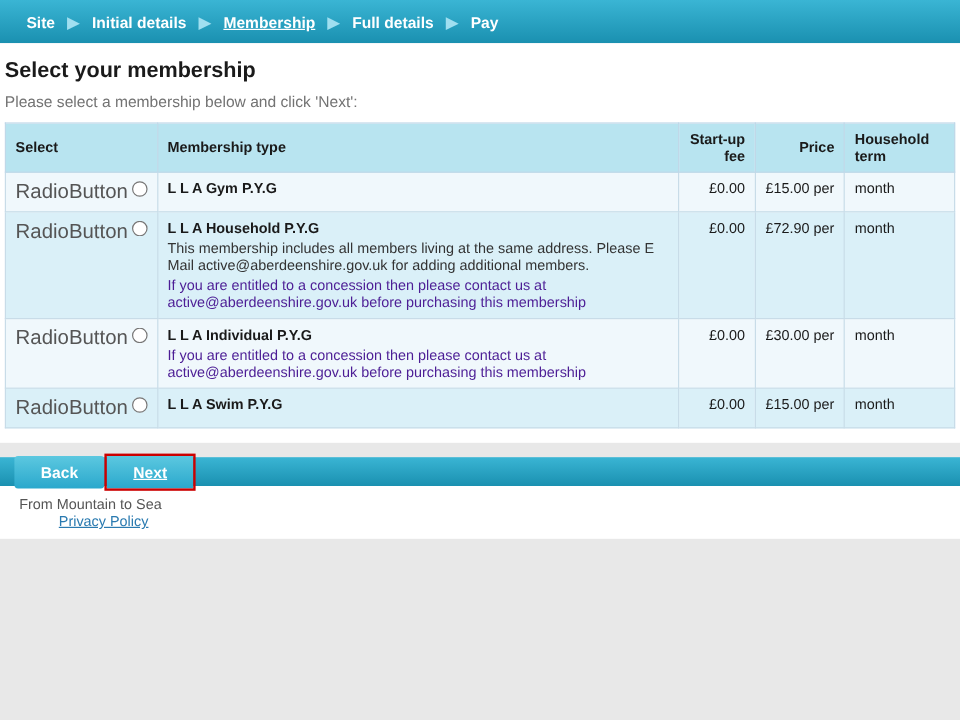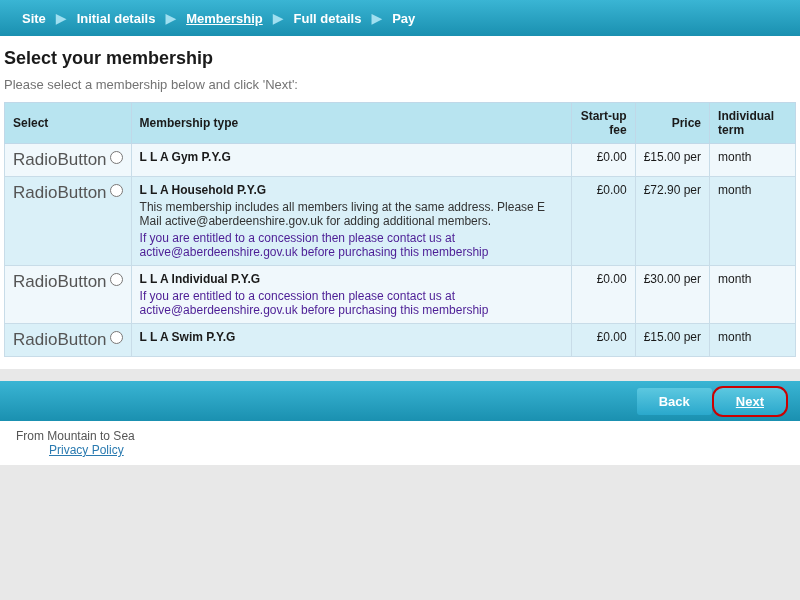--- a/index.html
+++ b/index.html
@@ -143,25 +143,25 @@
 
     .price-cell {
       white-space: nowrap;
       font-size: 12px;
     }
 
     
     .bottom-bar {
       background: linear-gradient(to bottom, #3ab5d4, #1a90b0);
       display: flex;
-      justify-content: flex-end;
+      justify-content: flex-start;
       align-items: center;
       padding: 6px 12px;
       margin-top: 12px;
-      height: 40px;
+      height: 24px;
     }
 
     .btn-back {
       background: linear-gradient(to bottom, #5cc8e0, #2aa8cc);
       color: white;
       border: none;
       padding: 6px 22px;
       font-size: 13px;
       font-weight: bold;
       cursor: pointer;
@@ -169,21 +169,21 @@
     }
 
     .btn-next {
       background: linear-gradient(to bottom, #5cc8e0, #2aa8cc);
       color: white;
       border: 2px solid #cc0000;
       padding: 6px 22px;
       font-size: 13px;
       font-weight: bold;
       cursor: pointer;
-      border-radius: 11px;
+      border-radius: 0;
       text-decoration: underline;
     }
 
     .footer {
       padding: 8px 16px;
       background: white;
     }
 
     .footer-text {
       font-size: 12px;
@@ -232,21 +232,21 @@
   <h1 class="page-title">Select your membership</h1>
   <p class="subtitle">Please select a membership below and click 'Next':</p>
 
   <table class="membership-table">
     <thead>
       <tr>
         <th>Select</th>
         <th>Membership type</th>
         <th class="right">Start-up fee</th>
         <th class="right">Price</th>
-        <th>Individual term</th>
+        <th>Household term</th>
       </tr>
     </thead>
     <tbody>
 
       <tr>
         <td class="select-cell">
           <div class="radio-wrapper">
             <span class="radio-label">RadioButton</span>
             <input type="radio" name="membership" style="">
           </div>

